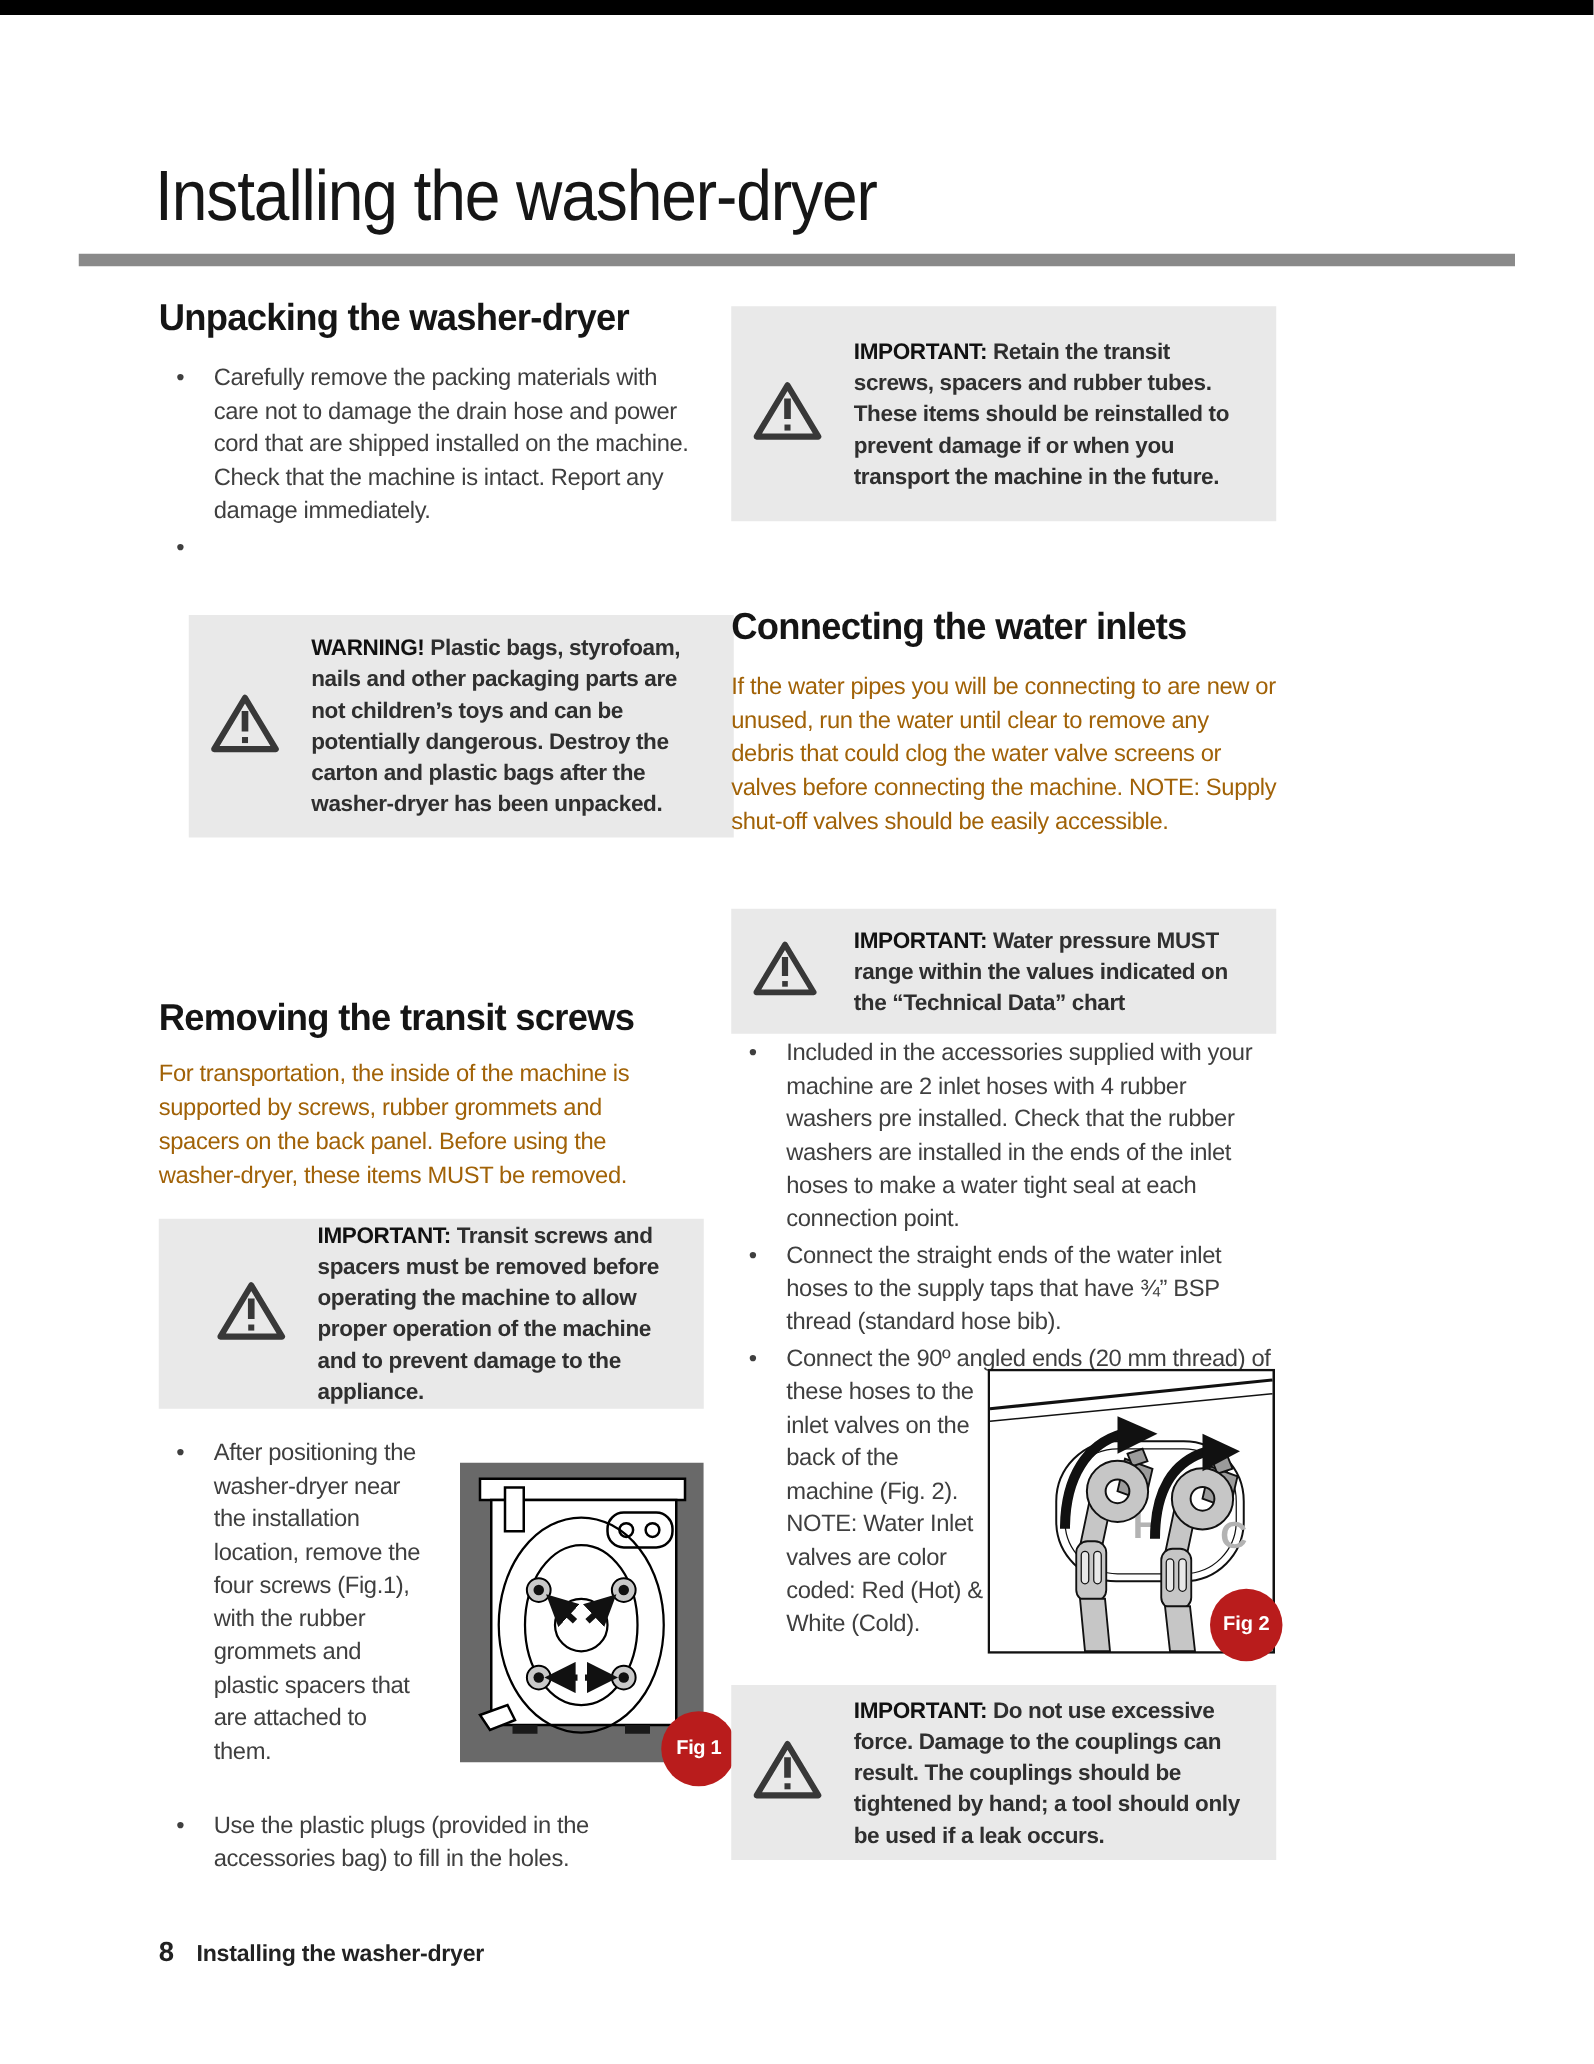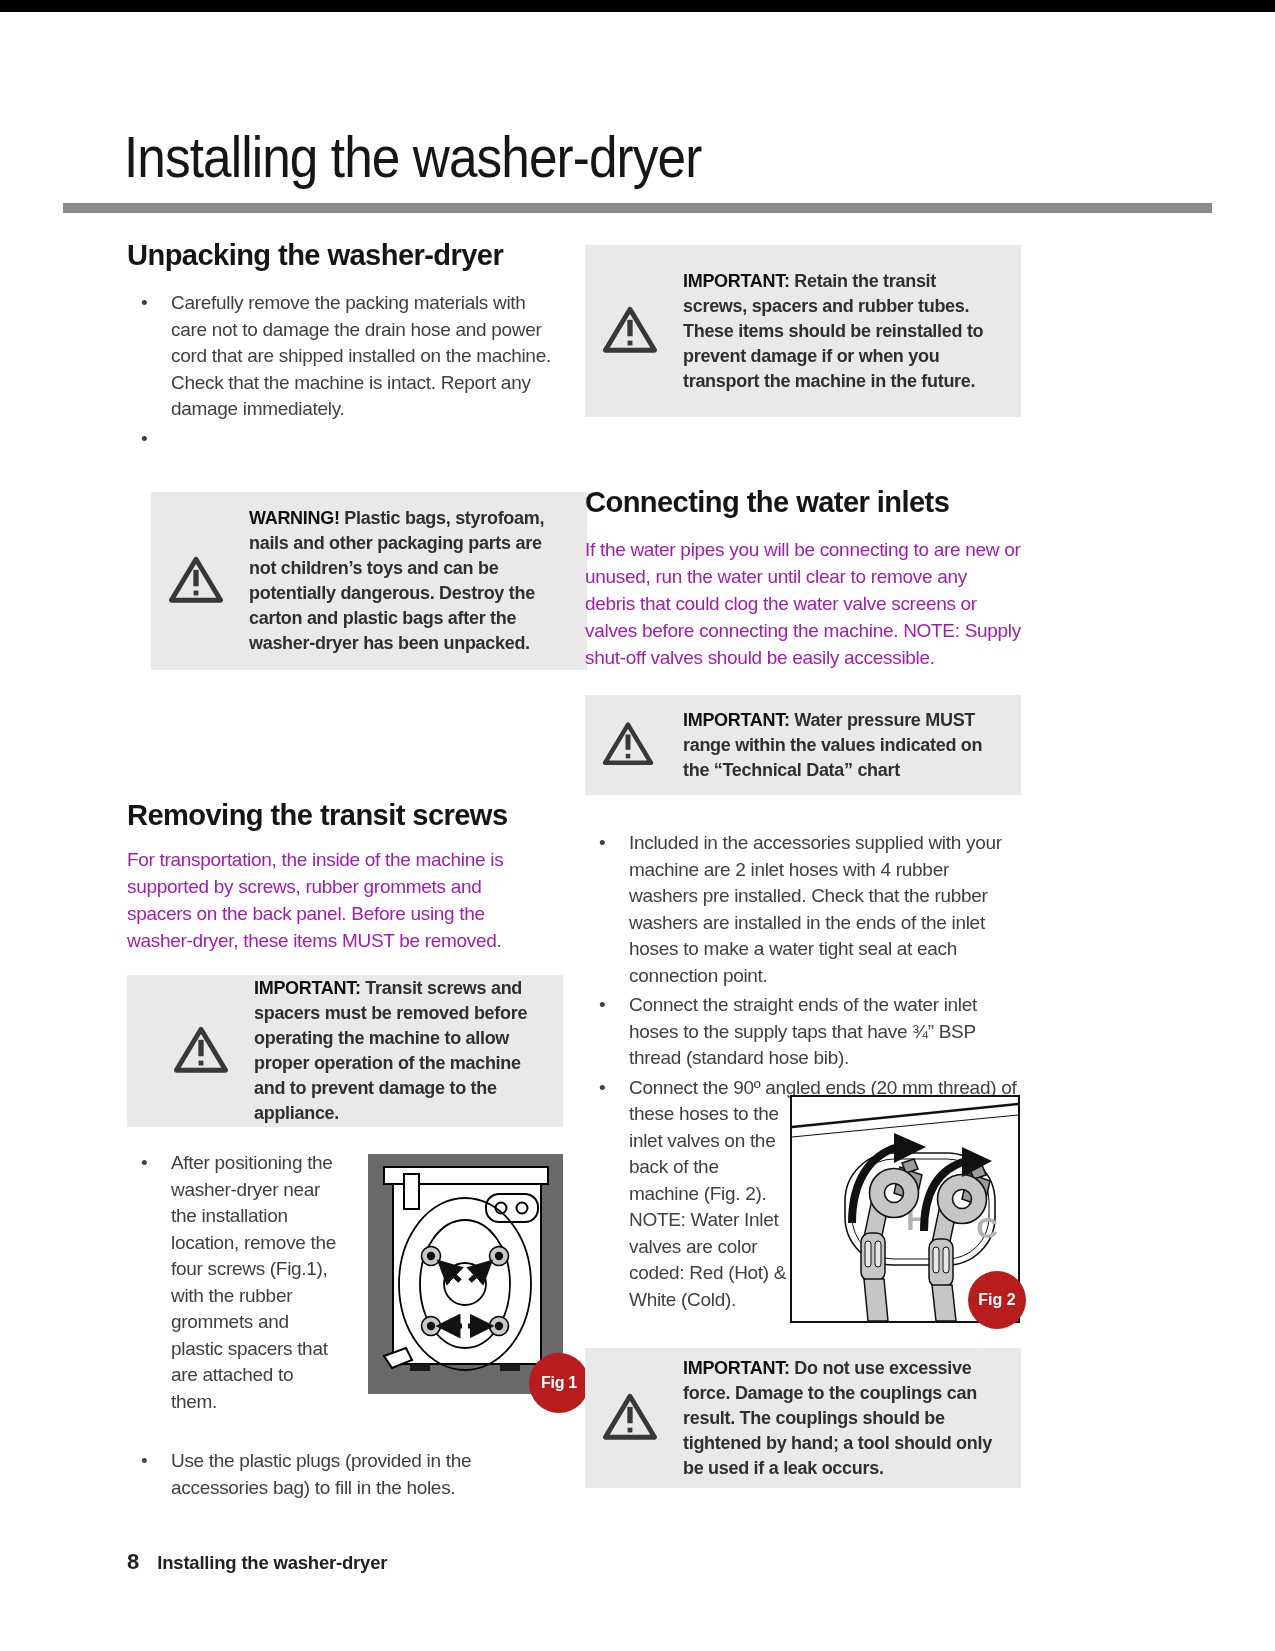--- a/index.html
+++ b/index.html
@@ -5,33 +5,33 @@
   html,body{margin:0;padding:0;background:#ffffff;}
   .page{position:relative;width:1275px;height:1651px;background:#fff;overflow:hidden;
         font-family:"Liberation Sans","DejaVu Sans",sans-serif;color:#3f3f3f;}
   .topbar{position:absolute;top:0;left:0;width:1275px;height:12px;background:#000;}
   .title{position:absolute;left:124px;top:124px;font-size:57px;font-weight:400;color:#161616;
          letter-spacing:-1px;white-space:nowrap;transform:scaleX(.9);transform-origin:left top;}
   .rule{position:absolute;left:63px;top:203px;width:1149px;height:10px;background:#8a8a8a;}
   .h2{position:absolute;margin:0;font-size:30px;font-weight:700;color:#151515;letter-spacing:-.6px;
       white-space:nowrap;transform:scaleX(.97);transform-origin:left top;}
   .bt{font-size:19px;line-height:26.5px;letter-spacing:-.3px;color:#3f3f3f;}
-  .para{position:absolute;font-size:19px;line-height:27px;letter-spacing:-.3px;color:#a21caf;}
+  .para{position:absolute;font-size:19px;line-height:27px;letter-spacing:-.3px;color:#a16207;}
   .blist{position:absolute;}
   .bullet{display:flex;align-items:flex-start;}
   .bullet + .bullet{margin-top:3px;}
   .dot{flex:0 0 44px;box-sizing:border-box;padding-left:14px;font-size:19px;line-height:26.5px;color:#3f3f3f;}
   .btx{flex:1;}
   .gbox{position:absolute;background:#e9e9e9;box-sizing:border-box;display:flex;align-items:center;
         padding:12px 18px 12px 16px;gap:24px;}
   .wicon{flex:0 0 58px;}
   .btxt{font-size:18px;line-height:25px;font-weight:700;color:#2f2f2f;letter-spacing:-.3px;}
   .blabel{color:#111;}
   .figwrap{position:relative;}
-  .fig1wrap{width:195px;height:233px;margin-left:auto;margin-top:4px;}
+  .fig1wrap{width:195px;height:233px;margin-left:auto;margin-top:20px;}
   .fig2wrap{position:absolute;left:790px;top:1095px;width:230px;height:228px;}
   .figbadge{position:absolute;background:#b91c1c;border-radius:50%;color:#fff;font-weight:700;
             font-size:16px;display:flex;align-items:center;justify-content:center;white-space:nowrap;}
   .badge1{width:60px;height:60px;right:-26px;bottom:-26px;}
   .badge2{width:58px;height:58px;right:-6px;bottom:-6px;}
   .narrowcol{width:158px;}
   .footer{position:absolute;left:127px;top:1549px;display:flex;align-items:baseline;gap:18px;}
   .pgnum{font-size:22px;font-weight:700;color:#222;}
   .pglabel{font-size:18.5px;font-weight:700;color:#222;letter-spacing:-.2px;}
   svg text{font-family:"Liberation Sans","DejaVu Sans",sans-serif;}
@@ -153,21 +153,21 @@
     <div class="btxt">
       <span class="blabel">IMPORTANT:</span>
       <span>Retain the transit screws, spacers and rubber tubes.  These items should be reinstalled to prevent damage if or when you transport the machine in the future.</span>
     </div>
   </div>
 
   <h2 class="h2" style="left:585px;top:485px;">Connecting the water inlets</h2>
 
   <div class="para" style="left:585px;top:536px;width:436px;">If the water pipes you will be connecting to are new or unused, run the water until clear to remove any debris that could clog the water valve screens or valves before connecting the machine. NOTE: Supply shut-off valves should be easily accessible.</div>
 
-  <div class="gbox" style="left:585px;top:695px;width:436px;height:100px;">
+  <div class="gbox" style="left:585px;top:727px;width:436px;height:100px;">
     <div class="wicon">
       <svg width="54" height="49" viewBox="0 0 60 54">
         <path d="M30 6 L55.5 48.5 H4.5 Z" fill="none" stroke="#383838" stroke-width="5" stroke-linejoin="round"></path>
         <line x1="30" y1="17" x2="30" y2="34" stroke="#383838" stroke-width="5.5"></line>
         <rect x="27.5" y="38.5" width="5" height="5" fill="#383838"></rect>
       </svg>
     </div>
     <div class="btxt">
       <span class="blabel">IMPORTANT:</span>
       <span>Water pressure MUST range within the values indicated on the “Technical Data” chart</span>

